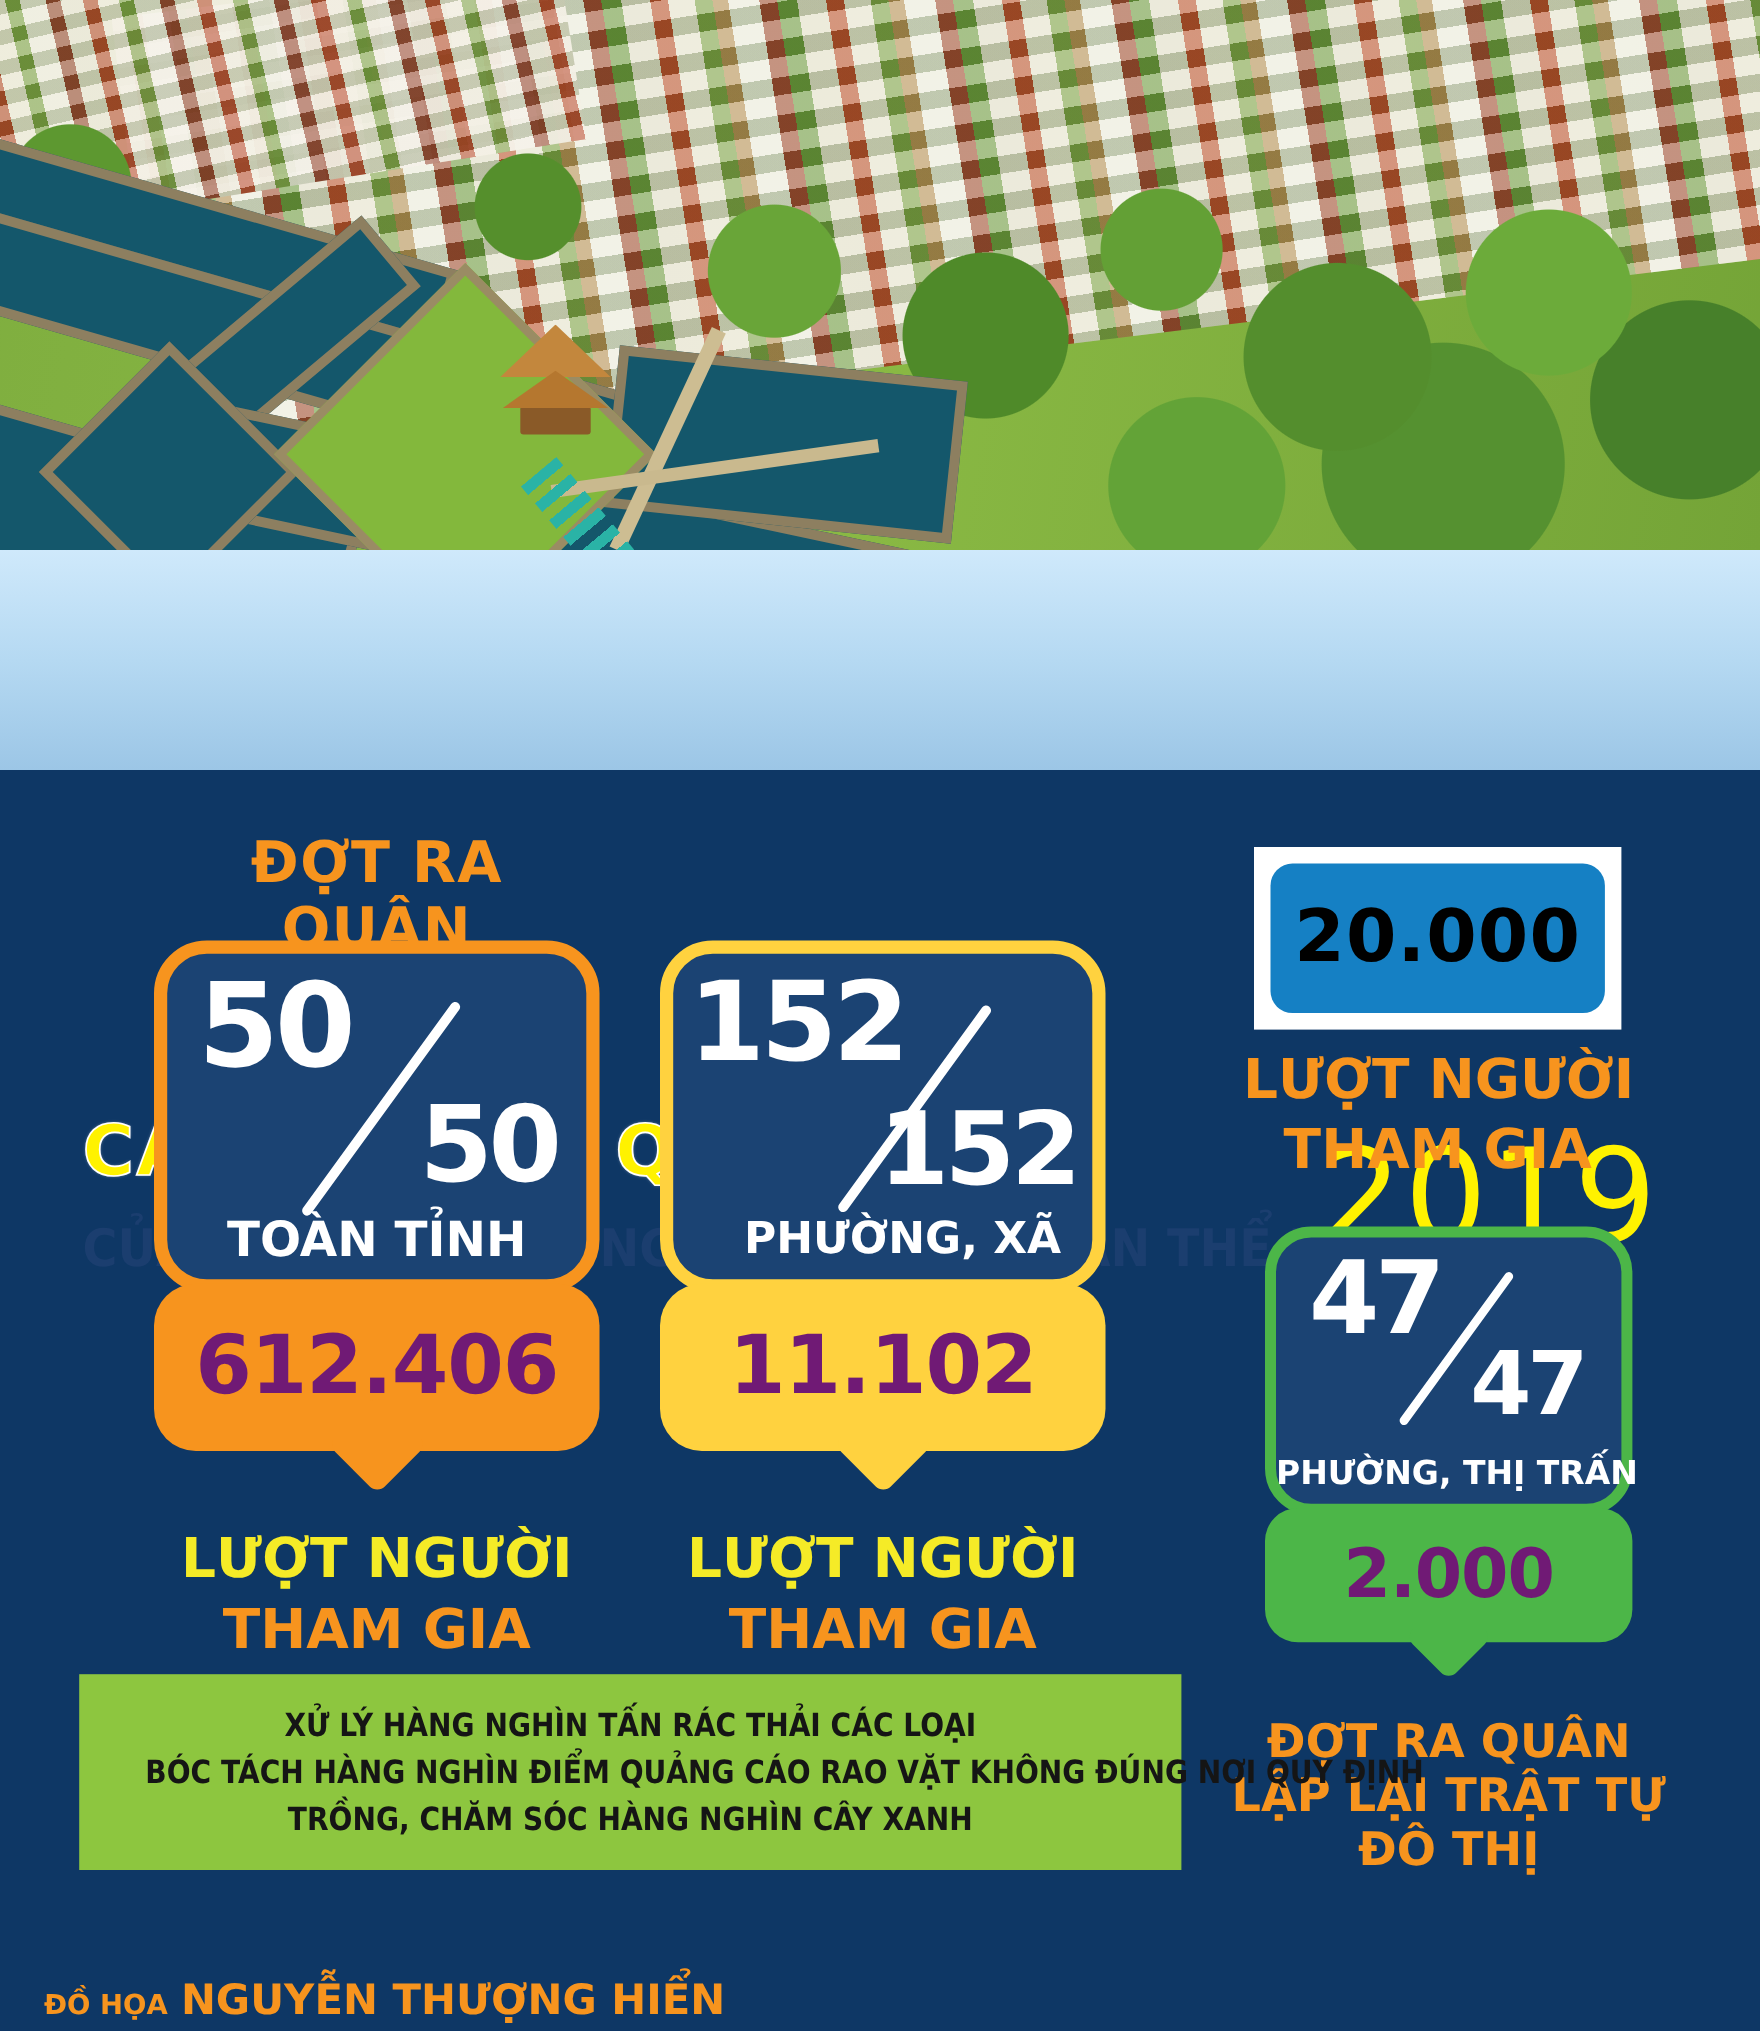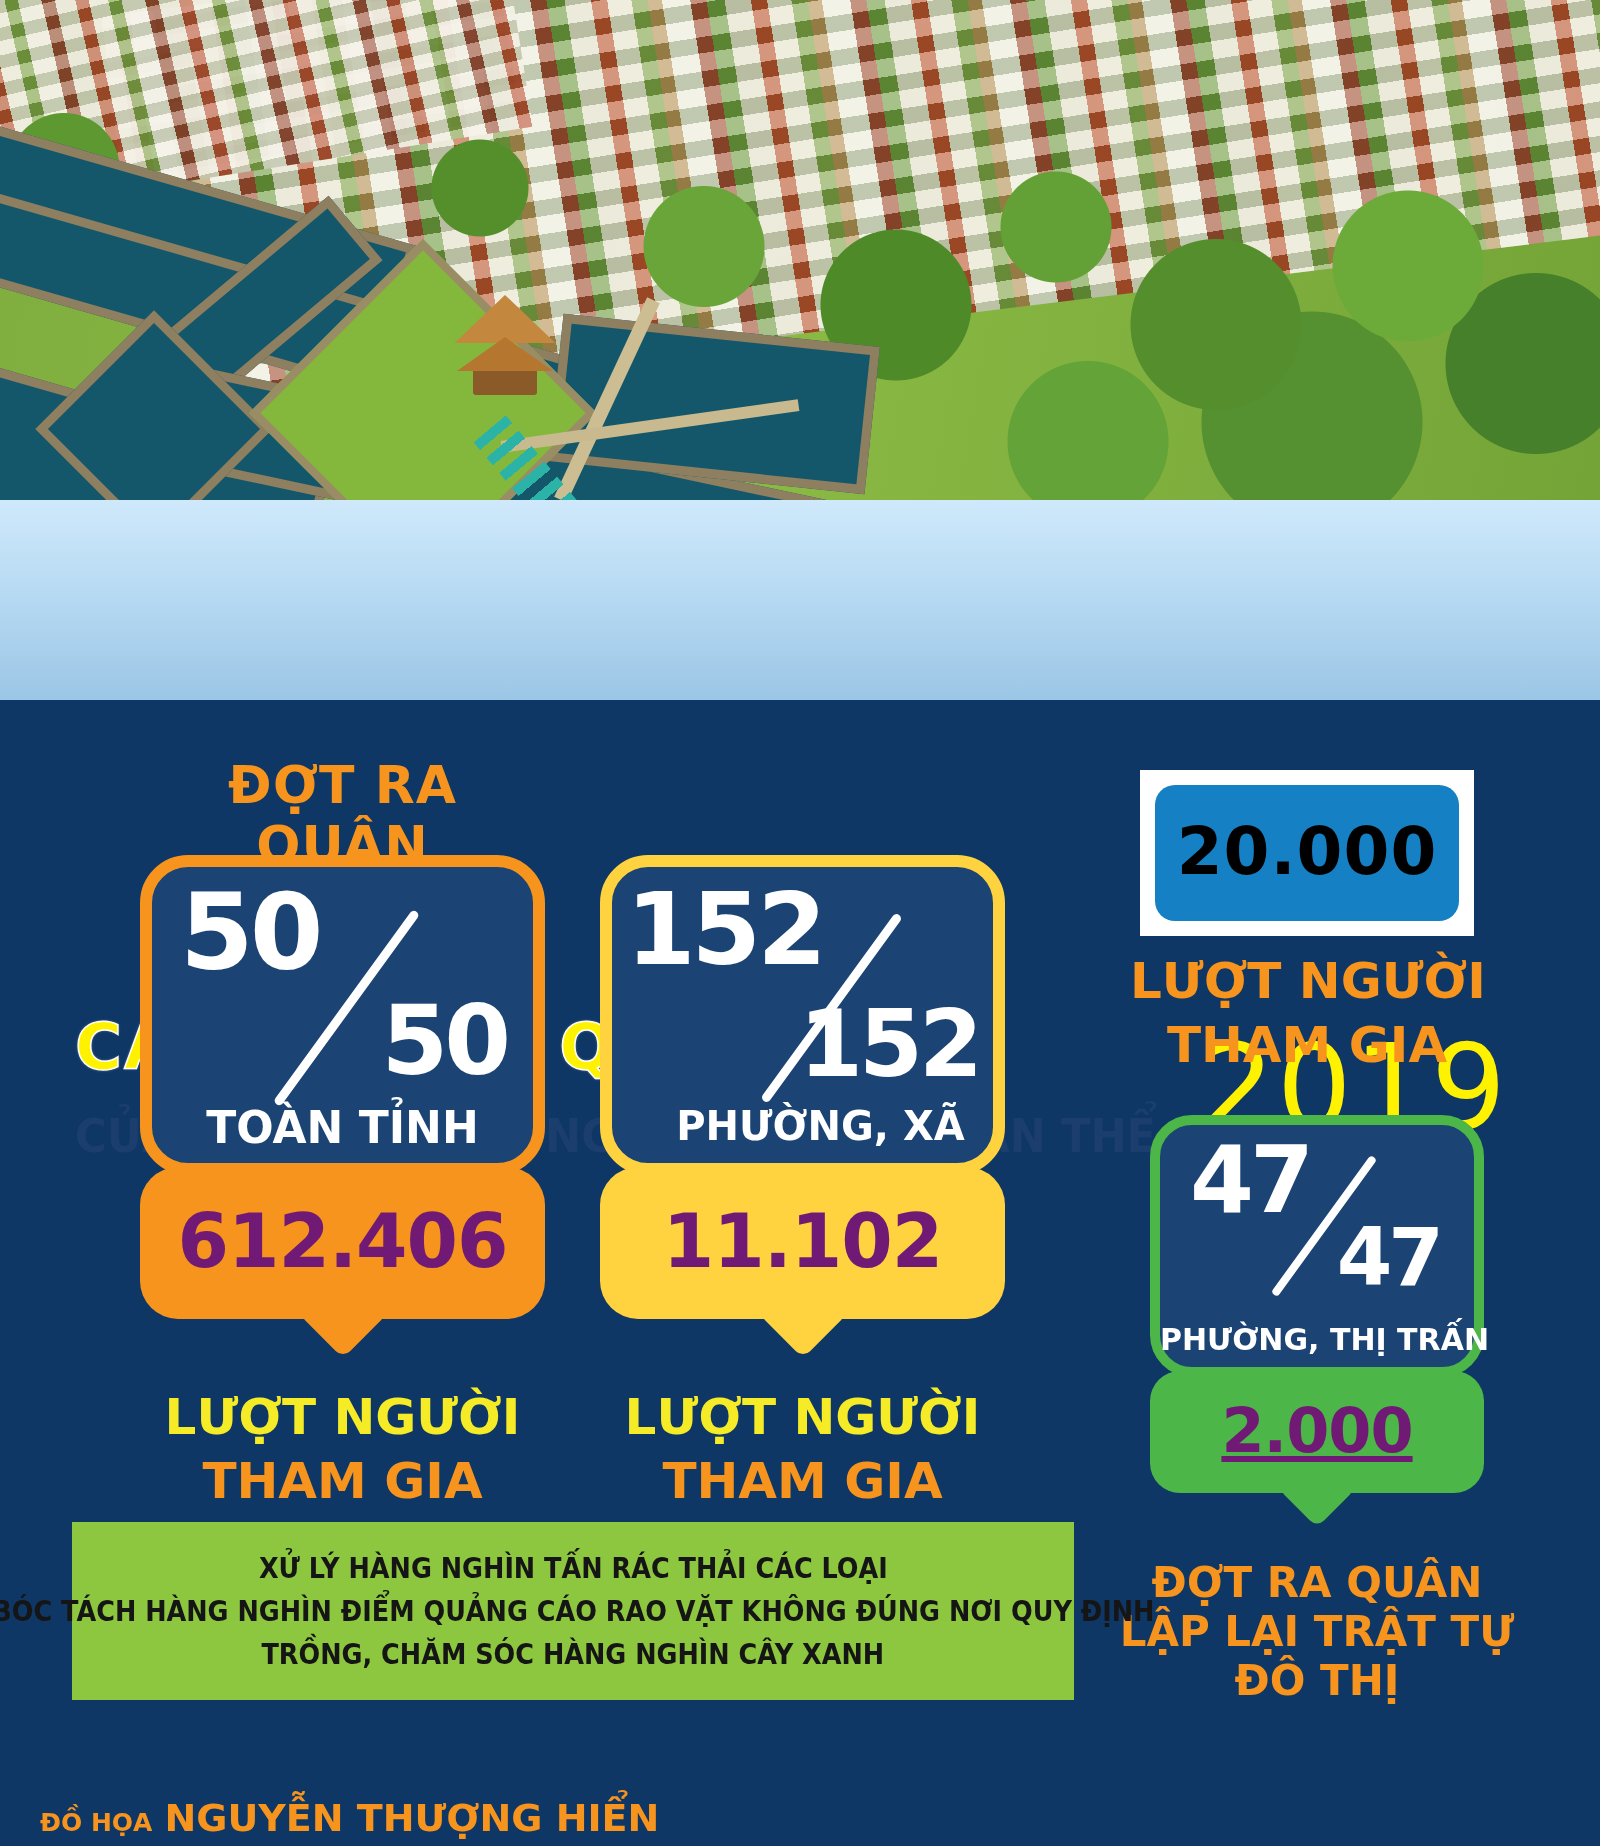--- a/index.html
+++ b/index.html
@@ -99,28 +99,28 @@
   .pl2{left:1130px;top:1016px;width:354px;}
   .pl1,.pl2{position:absolute;text-align:center;font-size:50px;font-weight:900;color:#F7941E;white-space:nowrap;}
 
   .card-g{position:absolute;left:1150px;top:1115px;width:334px;height:262px;border:10px solid #4CB648;
         border-radius:42px;background:#1B4373;box-sizing:border-box;}
   .card-g .num{left:30px;top:2px;font-size:92px;}
   .card-g .slash{left:160px;top:16px;width:8px;height:170px;}
   .card-g .den{right:34px;top:86px;font-size:80px;}
   .card-g .scope{font-size:30px;bottom:10px;}
   .bubble-g{left:1150px;top:1371px;width:334px;height:122px;background-color:#4CB648;border-radius:30px;}
-  .bubble-g .val{font-size:62px;text-decoration:underline;}
+  .bubble-g .val{font-size:62px;}
   .bubble-g .tail{width:56px;height:56px;bottom:-23px;}
   .caption{position:absolute;left:1115px;top:1558px;width:404px;text-align:center;
         font-size:42px;font-weight:900;color:#F7941E;line-height:1.17;}
 
   
   .summary{position:absolute;left:72px;top:1522px;width:1002px;height:178px;background:#8DC63F;
-        display:flex;flex-direction:column;justify-content:center;gap:9px;align-items:center;}
+        display:flex;flex-direction:column;justify-content:center;gap:9px;}
   .sline{text-align:center;font-size:29px;font-weight:800;color:#151515;transform:scaleX(.88);white-space:nowrap;}
 
   
   .credit{position:absolute;left:40px;top:1796px;color:#F7941E;white-space:nowrap;}
   .credit .pfx{font-size:25px;font-weight:900;}
   .credit .name{font-size:38px;font-weight:900;margin-left:12px;}
 </style>
 </head>
 <body>
 

